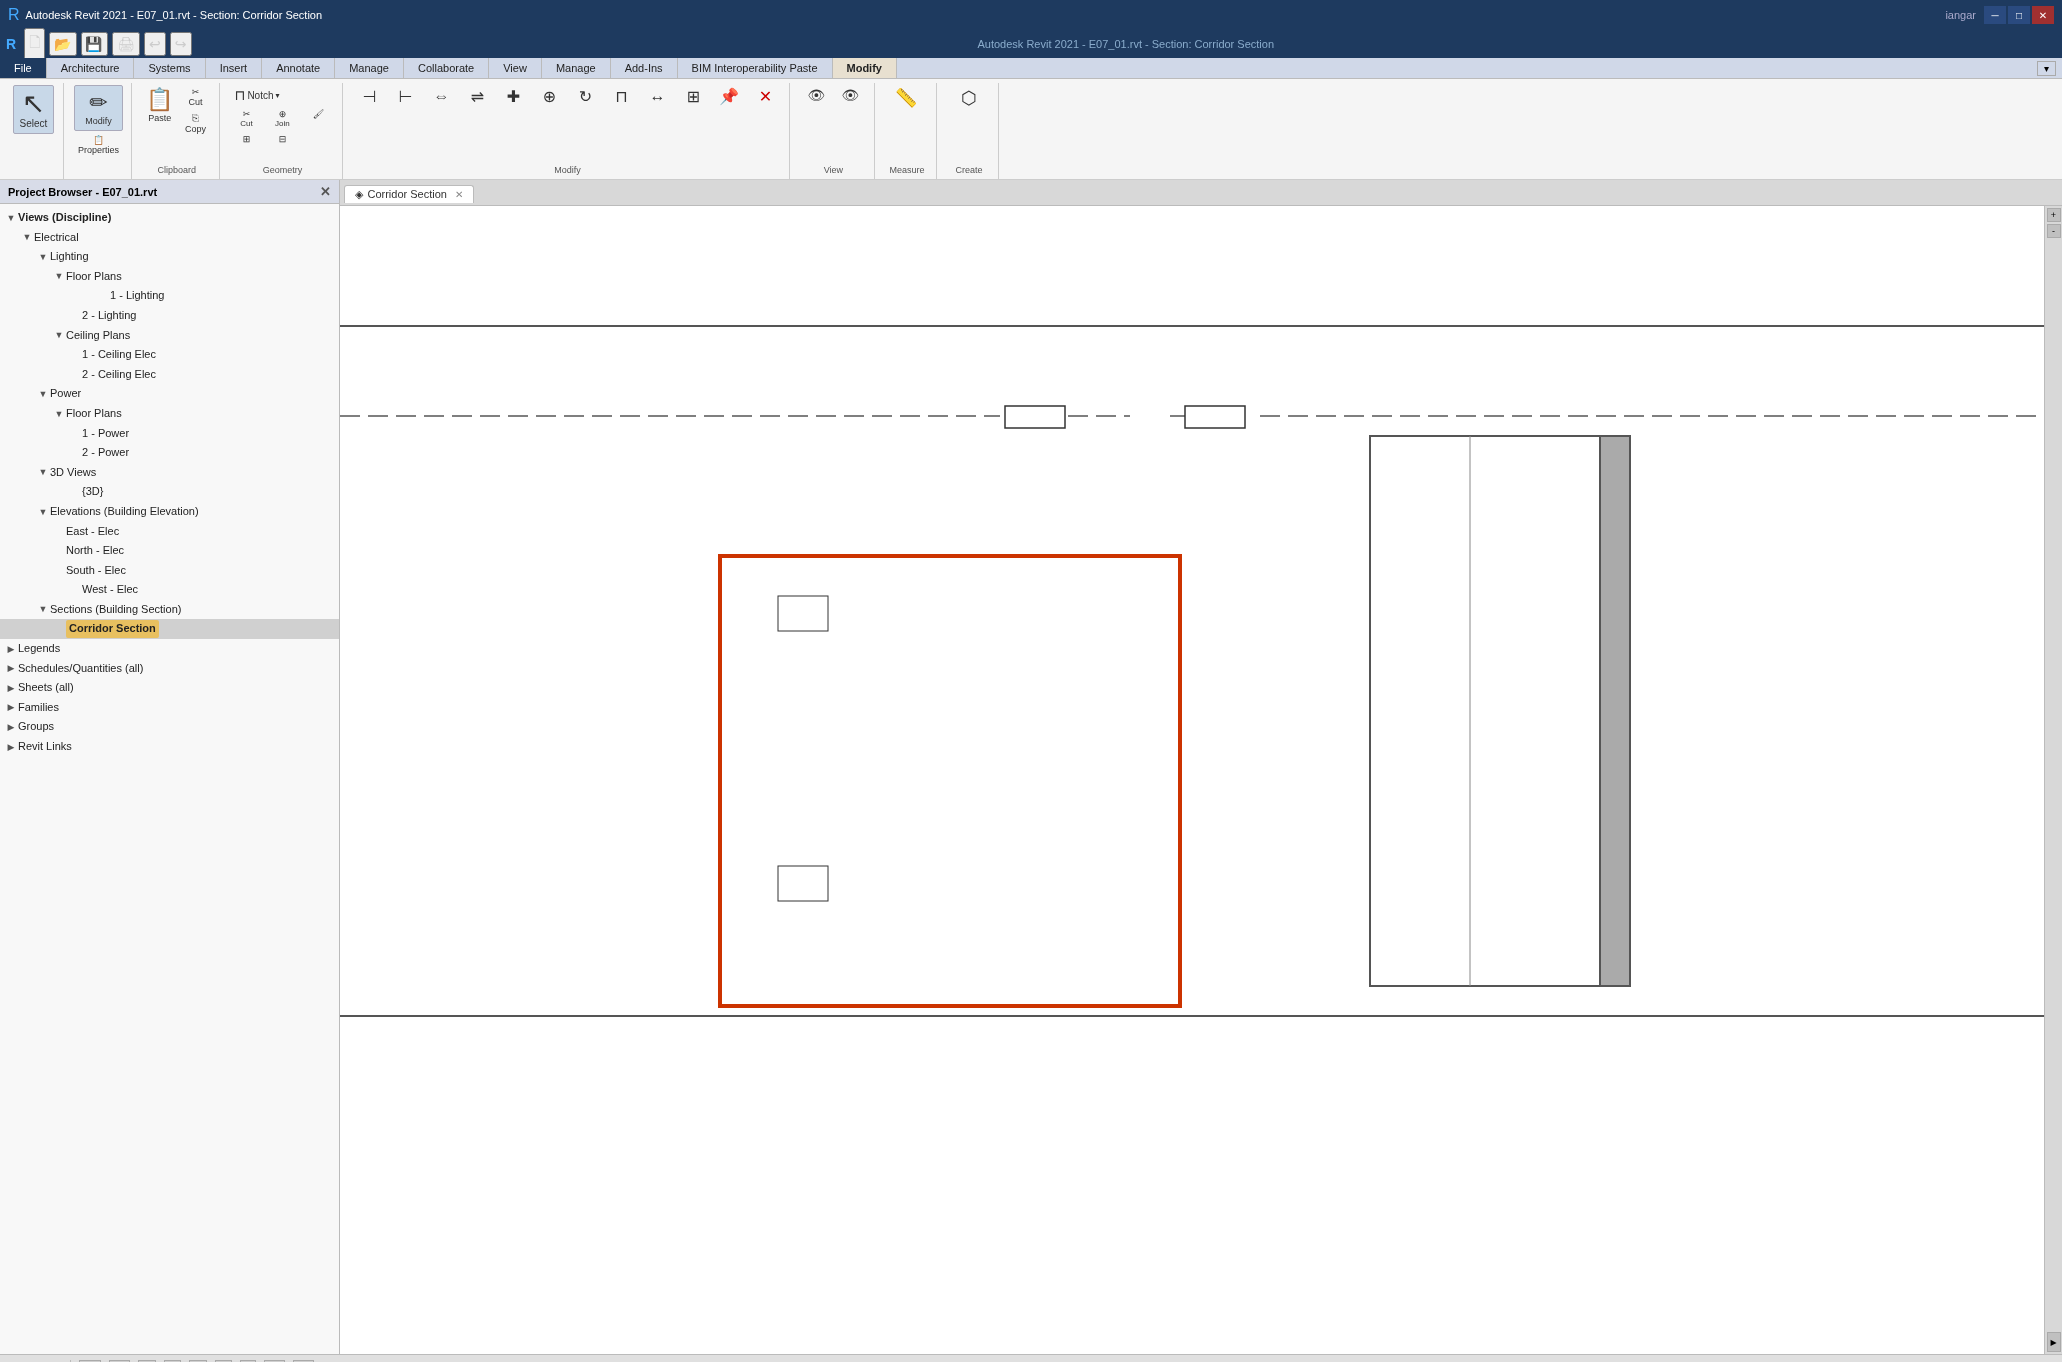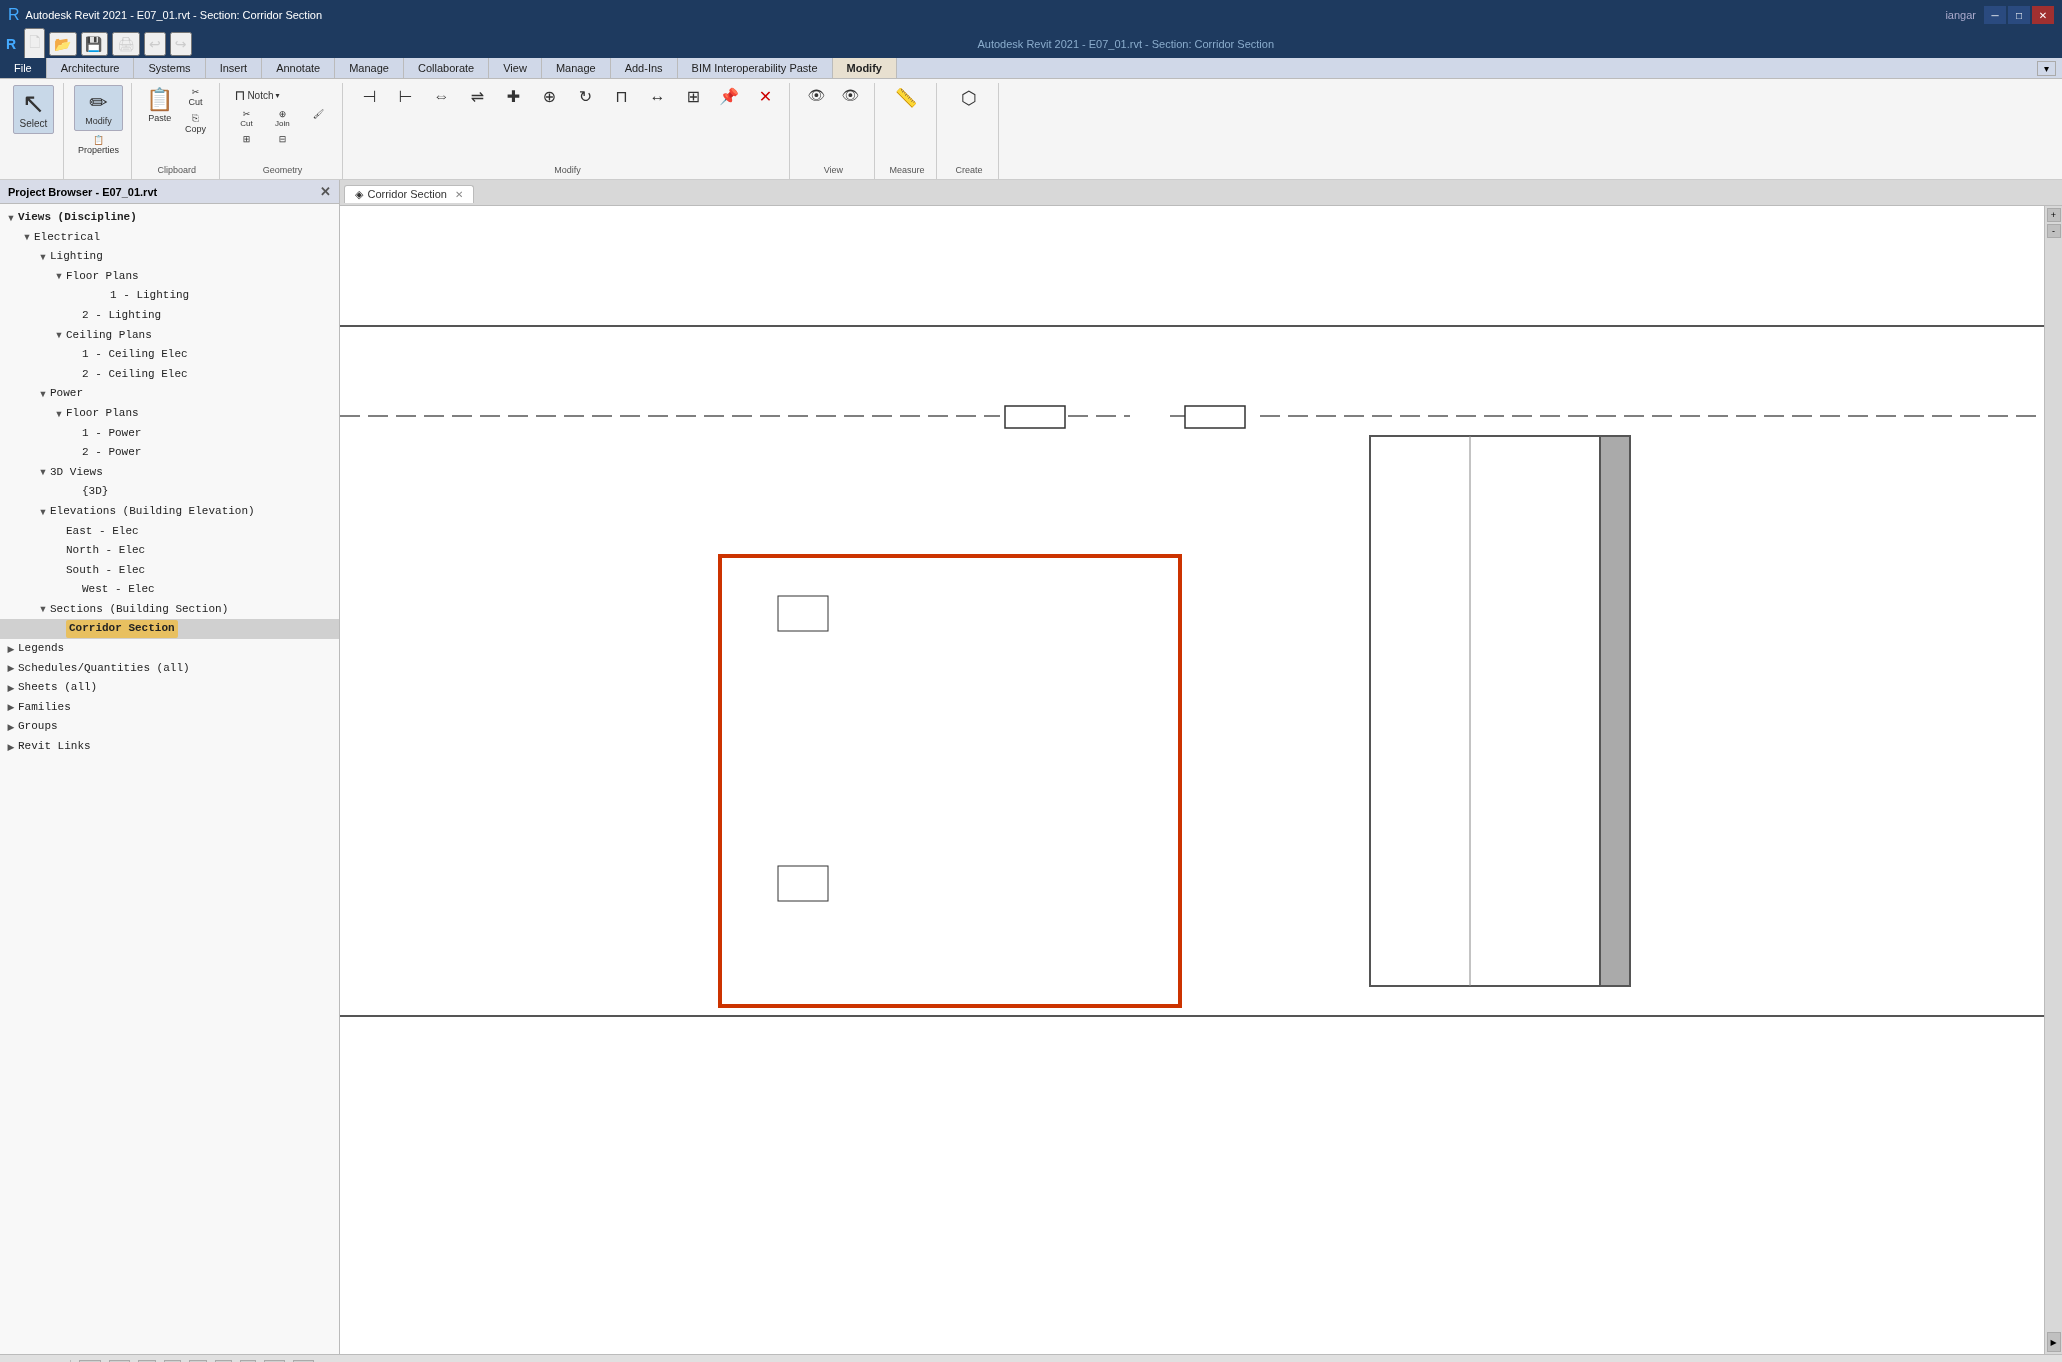--- a/index.html
+++ b/index.html
@@ -132,21 +132,21 @@
     .tree-item {
       display: flex;
       align-items: center;
       padding: 1px 0;
       cursor: pointer;
       white-space: nowrap;
       line-height: 1.6;
     }
     .tree-item.active-view { background: #d0d0d0; }
     .tree-expand { width: 16px; text-align: center; font-size: 10px; color: #555; }
-    .tree-label { font-size: 11px; color: #222; font-family: Liberation Mono, monospace; }
+    .tree-label { font-size: 11px; color: #222; }
 
     
     #viewport-area {
       flex: 1;
       display: flex;
       flex-direction: column;
       background: #c8c8c8;
       overflow: hidden;
       position: relative;
     }

